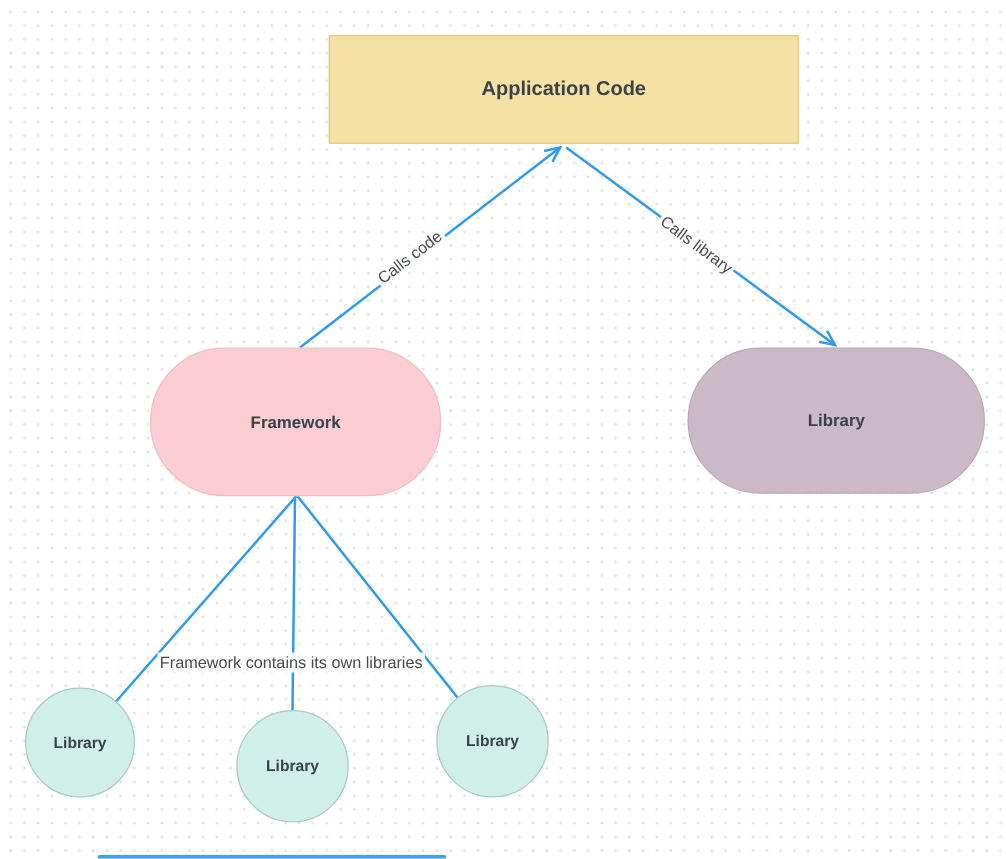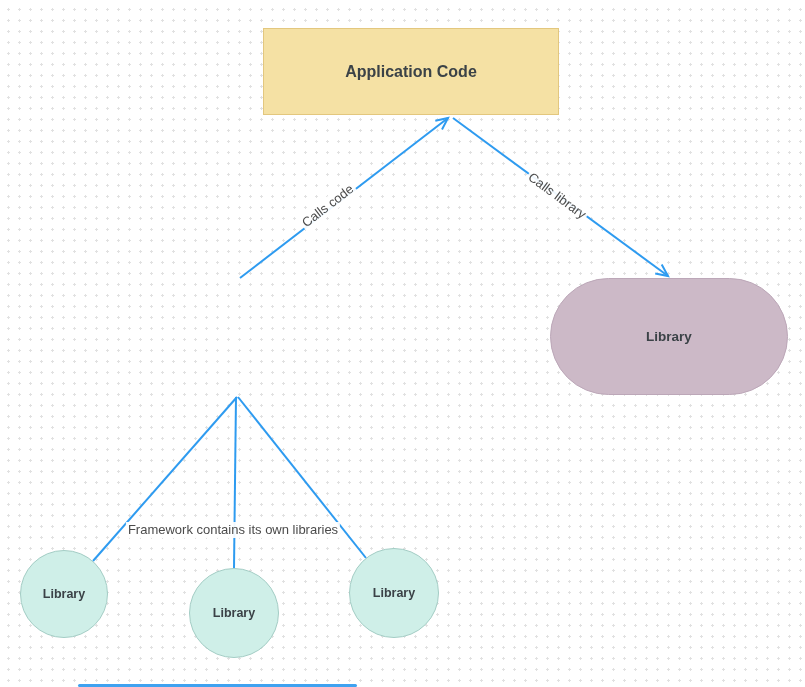--- a/index.html
+++ b/index.html
@@ -15,21 +15,21 @@
   }
   svg.edges{position:absolute;left:0;top:0;width:805px;height:687px;}
   svg.edges line, svg.edges polyline{stroke:#2E9BF0;stroke-width:2;fill:none;}
   .node{
     position:absolute;
     display:flex;align-items:center;justify-content:center;
     color:#3B4247;font-weight:bold;text-align:center;
     box-sizing:border-box;
   }
   .node-app{
-    left:263px;top:28px;width:296px;height:87px;
+    left:263px;top:28px;width:376px;height:87px;
     background:#F5E1A4;border:1px solid #E3C77E;
     font-size:16px;
   }
   .node-framework{
     left:120px;top:278px;width:233px;height:119px;
     background:#FACDD3;border:1px solid #F3BDC6;border-radius:60px;
     font-size:13.5px;
   }
   .node-library{
     left:550px;top:278px;width:238px;height:117px;
@@ -86,20 +86,23 @@
       <line x1="237" y1="397" x2="93" y2="561"></line>
       <line x1="236" y1="397" x2="234" y2="568"></line>
       <line x1="238" y1="397" x2="366" y2="558"></line>
     </g>
   </svg>
 
   <div class="node node-app">
     <span>Application Code</span>
   </div>
 
+  <div class="node node-framework">
+    <span>Framework</span>
+  </div>
 
   <div class="node node-library">
     <span>Library</span>
   </div>
 
   <div class="node node-circle node-circle-1">
     <span>Library</span>
   </div>
 
   <div class="node node-circle node-circle-2">

